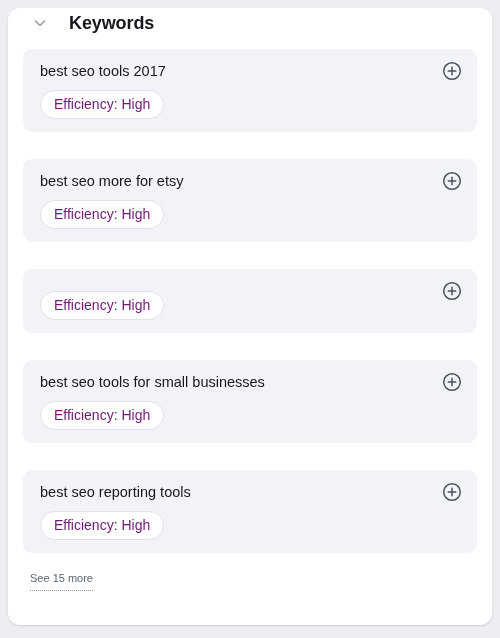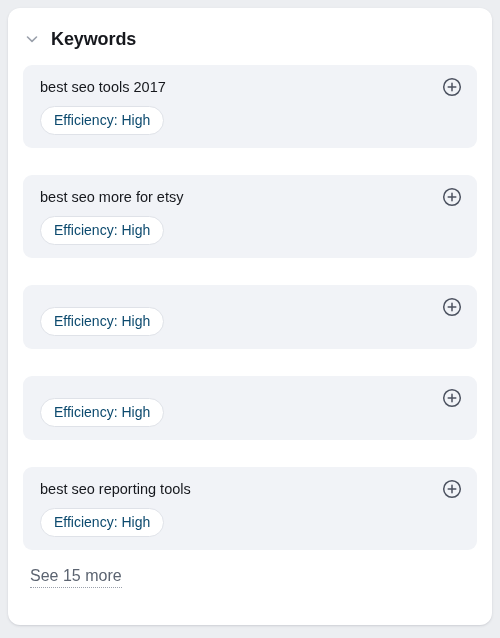--- a/index.html
+++ b/index.html
@@ -24,22 +24,23 @@
     border-radius: 12px;
     box-sizing: border-box;
     box-shadow: 0 1px 3px rgba(16, 24, 40, 0.10), 0 1px 1px rgba(16, 24, 40, 0.04);
     overflow: hidden;
   }
 
   
   .section-header {
     display: flex;
     align-items: center;
-    gap: 11px;
-    padding: 20px 16px 0 16px;
+    gap: 21px;
+    padding: 4px 16px 0 16px;
+    margin-left: 8px;
   }
   .chevron-icon {
     width: 16px;
     height: 16px;
     flex: 0 0 16px;
     display: block;
     color: #9aa0ab;
   }
   .section-title {
     font-size: 18px;
@@ -80,42 +81,42 @@
   }
   .badge {
     display: inline-block;
     margin-top: 9px;
     padding: 5px 13px 6px 13px;
     background: #ffffff;
     border: 1px solid #dfe2e8;
     border-radius: 999px;
     font-size: 14px;
     line-height: 16px;
-    color: #0c4a6e;
+    color: #701a75;
   }
   .add-icon-btn {
     position: absolute;
     right: 14px;
     top: 11px;
     width: 22px;
     height: 22px;
     color: #4c5260;
     background: none;
     border: 0;
     padding: 0;
     cursor: pointer;
     display: block;
   }
   .add-icon-btn svg { display: block; width: 22px; height: 22px; }
 
   
   .see-more {
     display: inline-block;
     margin: 16px 0 0 22px;
-    font-size: 16px;
+    font-size: 11px;
     line-height: 19px;
     color: #5c6471;
     border-bottom: 1px dotted #9aa0ab;
     padding-bottom: 2px;
     cursor: pointer;
     text-decoration: none;
   }
 </style>
 </head>
 <body>
@@ -166,20 +167,21 @@
         <span>
           <svg viewBox="0 0 22 22" fill="none" xmlns="http://www.w3.org/2000/svg" aria-hidden="true">
             <circle cx="11" cy="11" r="8.3" stroke="currentColor" stroke-width="1.5"></circle>
             <path d="M11 7.2 V14.8 M7.2 11 H14.8" stroke="currentColor" stroke-width="1.5" stroke-linecap="round"></path>
           </svg>
         </span>
       </button>
     </div>
 
     <div class="keyword-card">
+      <div class="keyword-title">best seo tools for small businesses</div>
       <span class="badge">Efficiency: High</span>
       <button class="add-icon-btn">
         <span>
           <svg viewBox="0 0 22 22" fill="none" xmlns="http://www.w3.org/2000/svg" aria-hidden="true">
             <circle cx="11" cy="11" r="8.3" stroke="currentColor" stroke-width="1.5"></circle>
             <path d="M11 7.2 V14.8 M7.2 11 H14.8" stroke="currentColor" stroke-width="1.5" stroke-linecap="round"></path>
           </svg>
         </span>
       </button>
     </div>

